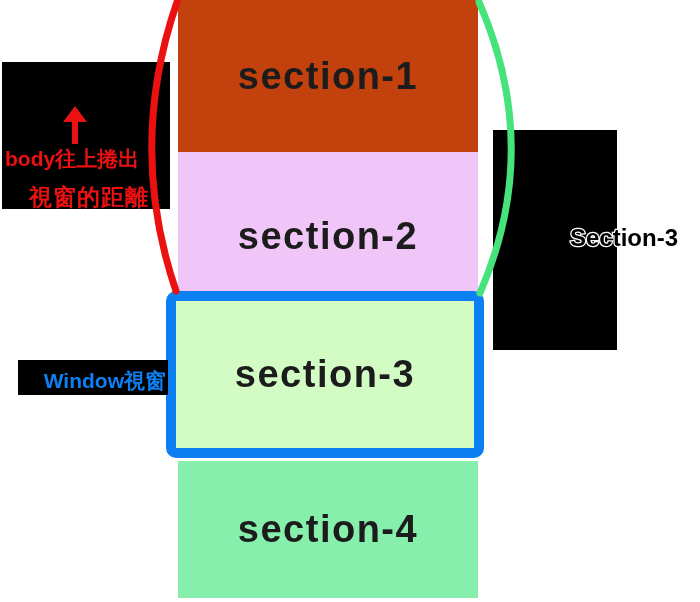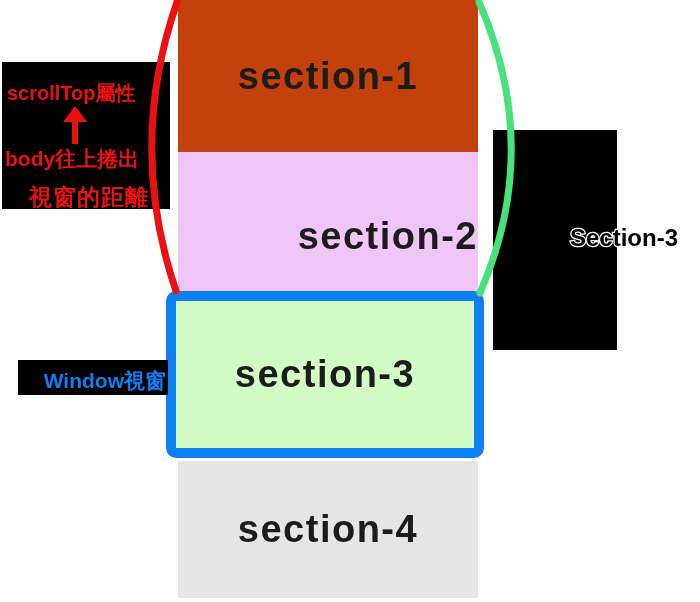--- a/index.html
+++ b/index.html
@@ -7,21 +7,21 @@
     position:relative;width:700px;height:602px;background:#ffffff;overflow:hidden;
     font-family:"Liberation Sans","DejaVu Sans",sans-serif;
   }
   .section{
     position:absolute;display:flex;align-items:center;justify-content:center;
   }
   .section-label{
     font-size:38px;font-weight:bold;color:#1c1c1c;letter-spacing:1.5px;
   }
   .s1{left:178px;top:0;width:300px;height:152px;background:#c4d2f8;}
-  .s2{left:178px;top:152px;width:300px;height:169px;background:#f0c6f8;justify-content:flex-end;}
+  .s2{left:178px;top:152px;width:300px;height:169px;background:#f0c6f8;}
   .s4{left:178px;top:461px;width:300px;height:137px;background:#ffe69e;}
   .window-box{
     position:absolute;left:166px;top:291px;width:318px;height:167px;
     box-sizing:border-box;border:10px solid #0c80f2;border-radius:10px;
     background:#d3fcc4;display:flex;align-items:center;justify-content:center;
     z-index:2;
   }
   .anno{position:absolute;background:#000;}
   .left-anno{left:2px;top:62px;width:168px;height:147px;z-index:3;}
   .red-line{position:absolute;color:#ec1111;font-weight:bold;white-space:nowrap;}
@@ -56,26 +56,25 @@
   </div>
 
   <div class="section s2" style="background: rgb(240, 198, 248);">
     <span class="section-label">section-2</span>
   </div>
 
   <div class="window-box" style="background: rgb(211, 252, 196);">
     <span class="section-label">section-3</span>
   </div>
 
-  <div class="section s4" style="background: #e5e5e5; align-items: center;">
+  <div class="section s4" style="background: #86efac; align-items: center;">
     <span class="section-label">section-4</span>
   </div>
 
   <div class="anno left-anno">
-    <div class="red-line rl1">scrollTop屬性</div>
     <svg class="up-arrow" viewBox="0 0 30 38">
       <polygon points="15,0 3,16 27,16" fill="#ec1111"></polygon>
       <rect x="12" y="14" width="6" height="24" fill="#ec1111"></rect>
     </svg>
     <div class="red-line rl2">body往上捲出</div>
     <div class="red-line rl3">視窗的距離</div>
   </div>
 
   <div class="anno window-anno">
     <span>Window視窗</span>

